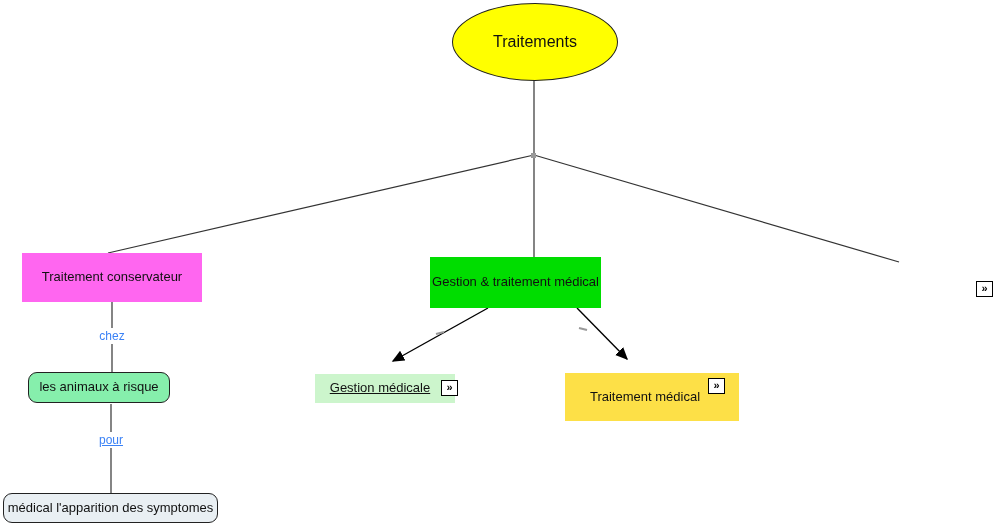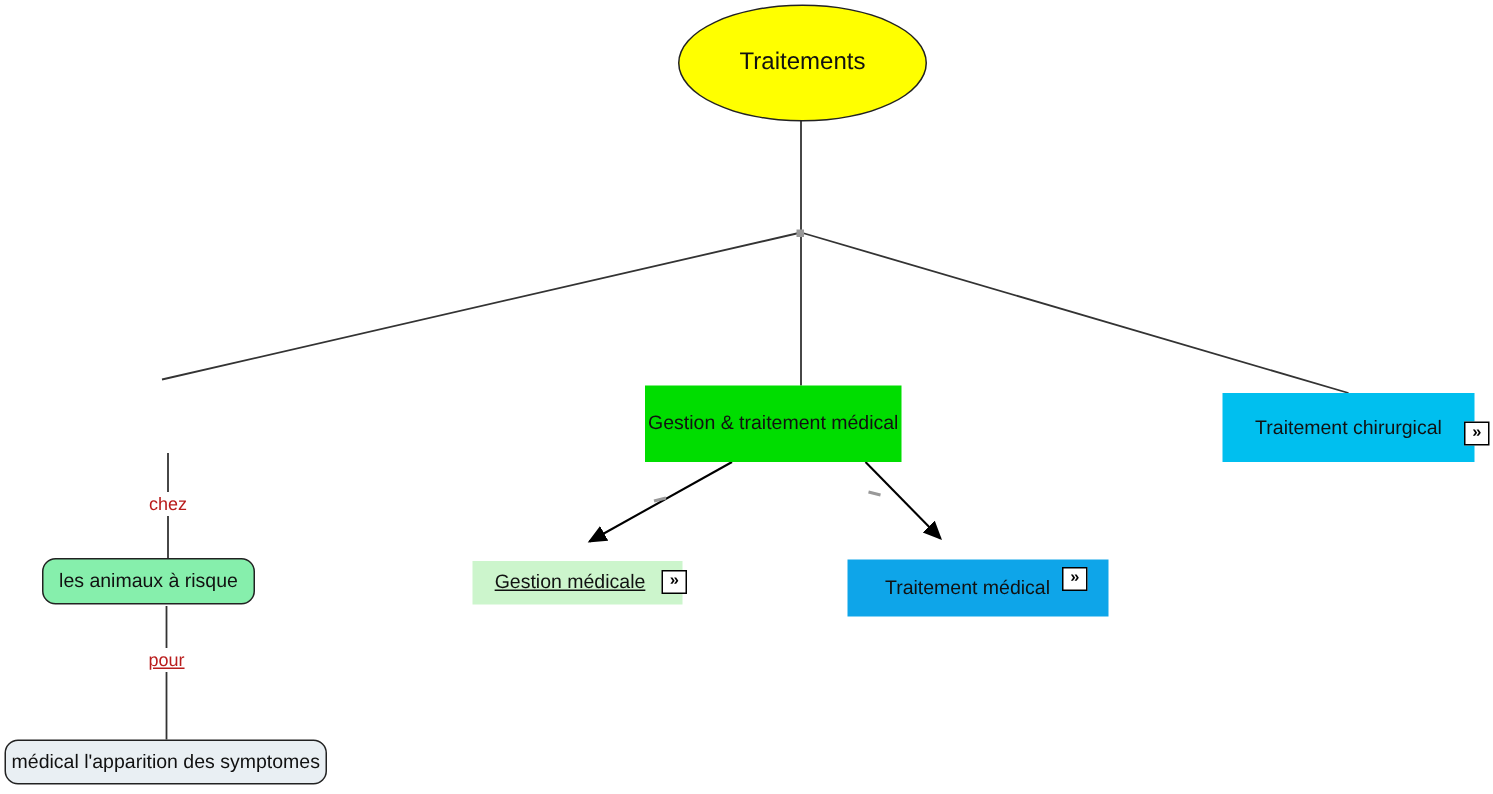--- a/index.html
+++ b/index.html
@@ -13,21 +13,21 @@
     color:#111;font-size:13px;text-align:center;line-height:1.15;cursor:default;
   }
   .ellipse{
     border:1px solid #222;border-radius:50%;font-size:16px;
   }
   .rect{border:none;}
   .rounded{
     border:1.5px solid #222;border-radius:9px;
   }
   .edge-label{
-    position:absolute;background:#ffffff;color:#b91c1c;font-size:12px;
+    position:absolute;background:#ffffff;color:#3b82f6;font-size:12px;
     text-align:center;padding:1px 4px;
   }
   .res-icon{
     position:absolute;width:15px;height:13px;background:#ffffff;
     border:1px solid #000;display:flex;align-items:center;justify-content:center;
     font-size:11px;font-weight:bold;color:#000;line-height:1;padding-bottom:1px;
     cursor:pointer;
   }
 </style>
 </head>
@@ -57,36 +57,36 @@
     <line x1="577" y1="308" x2="627" y2="359" stroke="#000" stroke-width="1.4" marker-end="url(#ah)"></line>
 
     <line x1="436" y1="334" x2="444" y2="332" stroke="#999" stroke-width="2"></line>
     <line x1="579" y1="328" x2="587" y2="330" stroke="#999" stroke-width="2"></line>
   </svg>
 
   <div class="node ellipse" style="left: 452px; top: 3px; width: 164px; height: 76px; background-color: rgb(255, 255, 0);">
     <span>Traitements</span>
   </div>
 
+  <div class="node rect" style="left: 22px; top: 253px; width: 180px; height: 49px; background-color: rgb(255, 102, 240);">
+    <span>Traitement conservateur</span>
+  </div>
 
   <div class="node rect" style="left: 430px; top: 257px; width: 171px; height: 51px; background-color: rgb(0, 221, 0);">
     <span>Gestion &amp; traitement médical</span>
   </div>
 
-  <div class="node rect" style="left: 815px; top: 262px; width: 168px; height: 46px; background-color: rgb(0, 191, 239);">
-    <span>Traitement chirurgical</span>
-  </div>
   <div class="res-icon" style="left:976px;top:281px;">»</div>
 
   <div class="node rect" style="left: 315px; top: 374px; width: 130px; height: 29px; padding-right: 10px; background-color: rgb(204, 245, 204); text-decoration: underline;">
     <span>Gestion médicale</span>
   </div>
   <div class="res-icon" style="left:441px;top:380px;">»</div>
 
-  <div class="node rect" style="left: 565px; top: 373px; width: 160px; height: 38px; padding-right: 14px; background-color: #0ea5e9;">
+  <div class="node rect" style="left: 565px; top: 373px; width: 160px; height: 48px; padding-right: 14px; background-color: #fde047;">
     <span>Traitement médical</span>
   </div>
   <div class="res-icon" style="left:708px;top:378px;">»</div>
 
   <div class="edge-label" style="left:84px;top:328px;width:48px;">chez</div>
   <div class="edge-label" style="left:83px;top:432px;width:48px;text-decoration:underline;">pour</div>
 
   <div class="node rounded" style="left: 28px; top: 372px; width: 140px; height: 29px; background-color: #86efac;">
     <span>les animaux à risque</span>
   </div>

